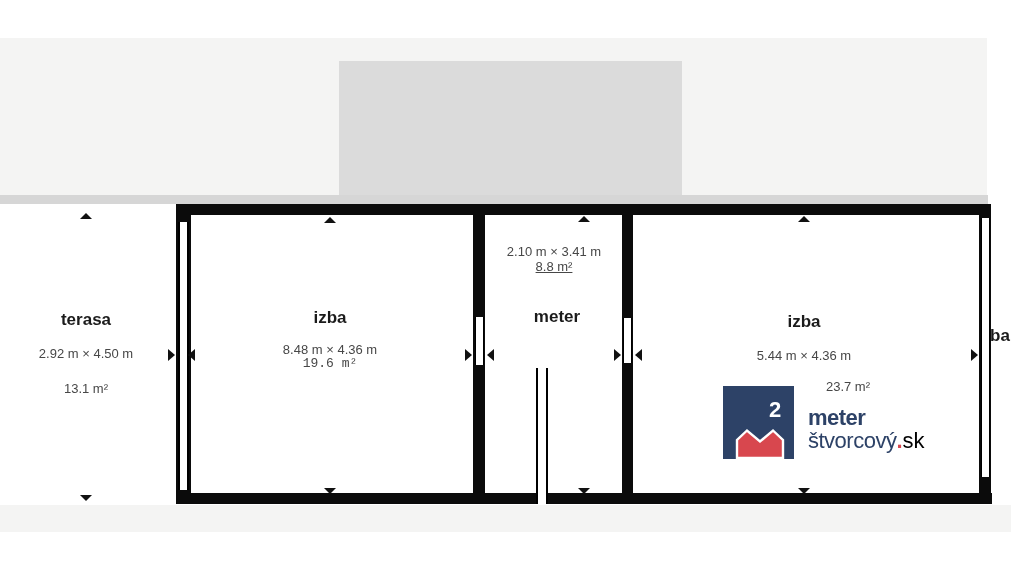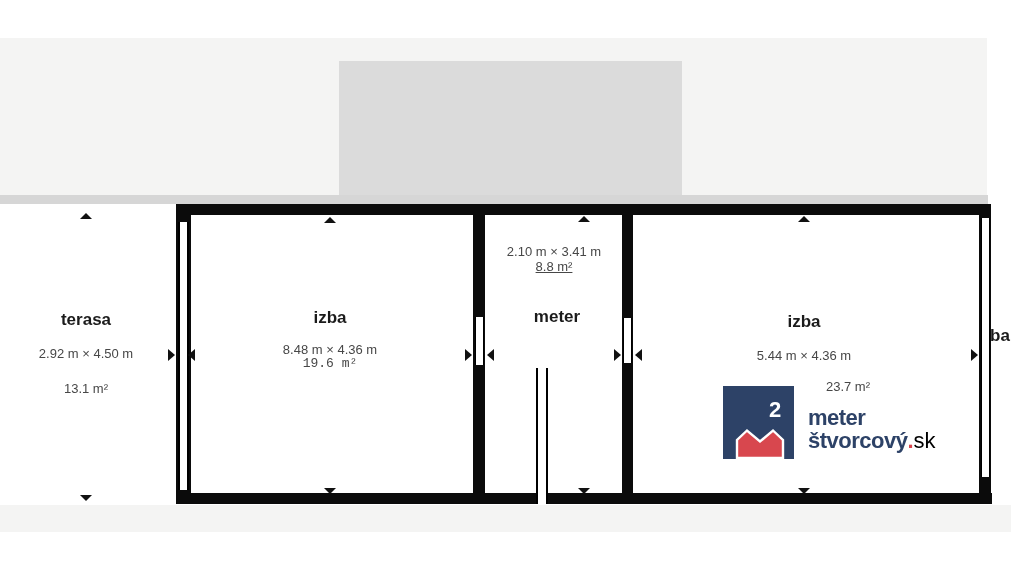--- a/index.html
+++ b/index.html
@@ -37,21 +37,21 @@
   
   .room-label{transform:translateX(-50%);font-size:17px;font-weight:600;color:#1b1b1b;white-space:nowrap;}
   .room-dims,.room-area{transform:translateX(-50%);font-size:13px;color:#474747;white-space:nowrap;}
   .clipped-label{font-size:17px;font-weight:700;color:#1b1b1b;white-space:nowrap;}
   
   .logo-square{left:723px;top:386px;width:71px;height:73px;background:#2d4267;}
   .logo-exp{position:absolute;left:46px;top:13px;color:#ffffff;font-weight:700;font-size:22px;line-height:22px;}
   .logo-m{position:absolute;left:12px;bottom:0;}
   .logo-text{left:808px;top:407px;line-height:21px;white-space:nowrap;}
   .logo-w1{font-size:22px;font-weight:700;color:#2d4267;letter-spacing:-0.5px;}
-  .logo-w2{font-size:22px;font-weight:700;color:#2d4267;letter-spacing:-0.5px;}
+  .logo-w2{font-size:22px;font-weight:400;color:#2d4267;letter-spacing:-0.5px;}
   .logo-dot{font-size:22px;font-weight:700;color:#d8474e;}
   .logo-tld{font-size:22px;font-weight:400;color:#000000;}
 </style>
 </head>
 <body>
 
 <div class="canvas">
 
   <div class="abs band-light"></div>
   <div class="abs roof-rect"></div>

